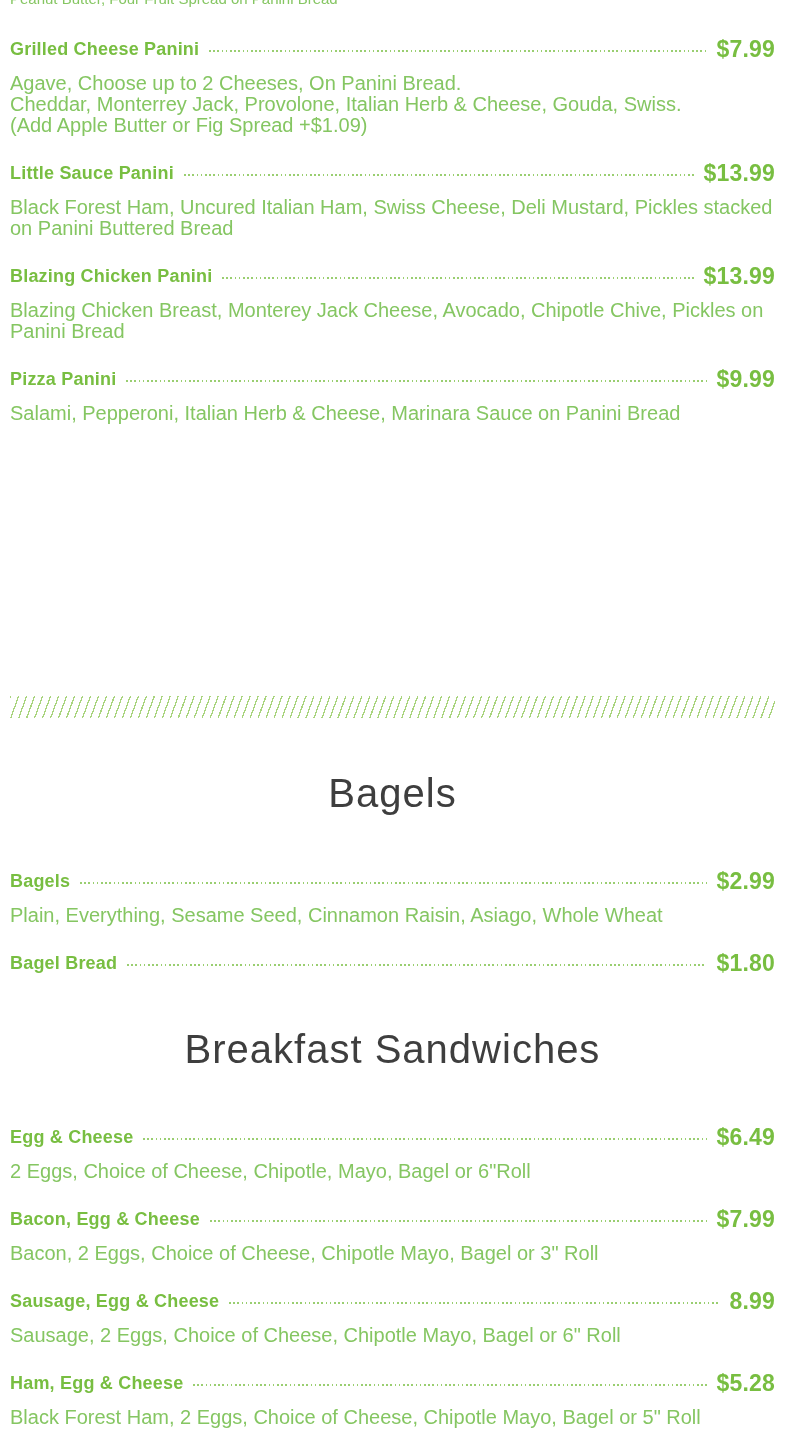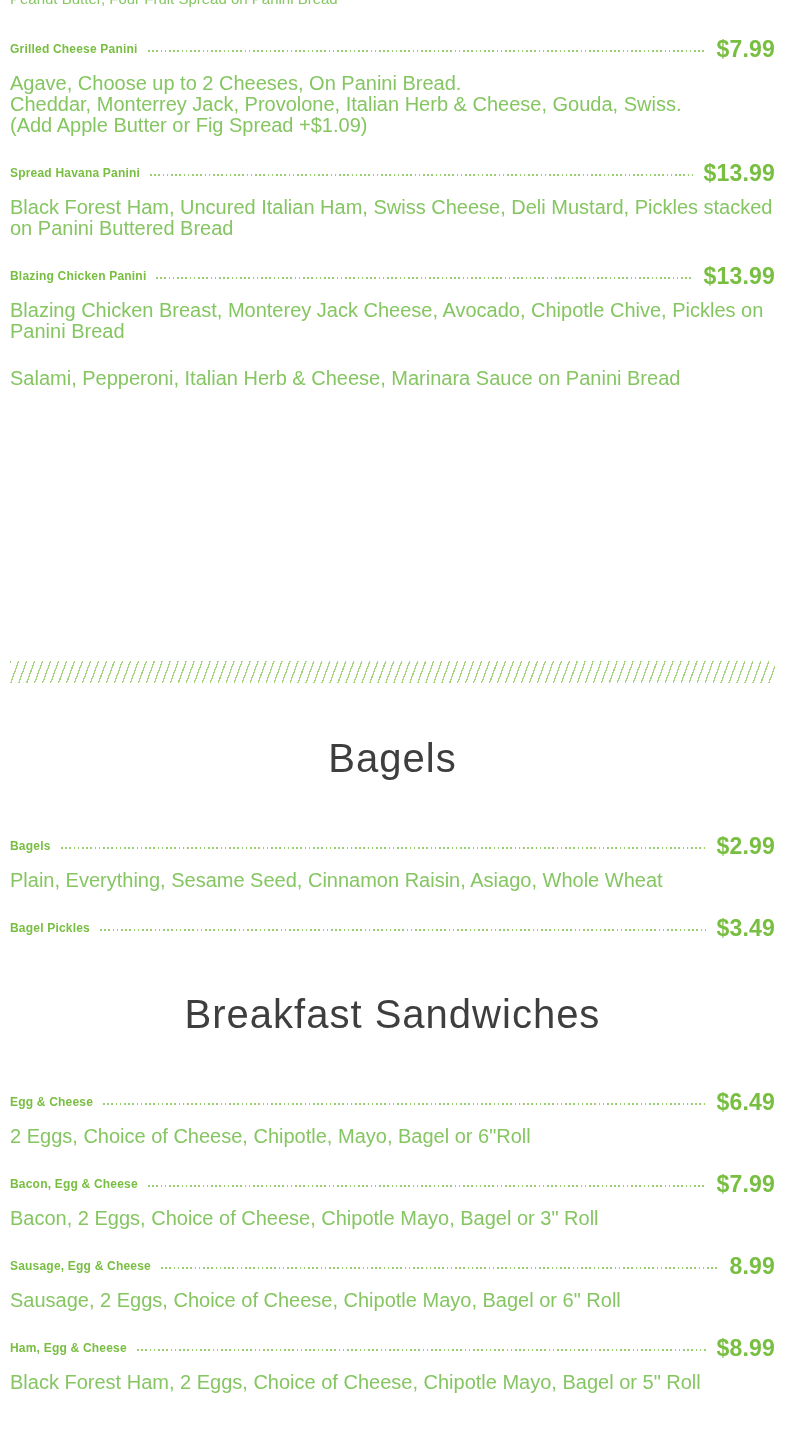--- a/index.html
+++ b/index.html
@@ -29,21 +29,21 @@
   }
   
   .menu-item { margin-bottom: 26px; }
   .title-row {
     display: flex;
     align-items: center;
     line-height: 22px;
     margin-bottom: 13px;
   }
   .item-name {
-    font-size: 12px;
+    font-size: 18px;
     font-weight: 700;
     color: var(--green, #78be41);
     white-space: nowrap;
     letter-spacing: 0.2px;
   }
   .leader {
     flex: 1 1 auto;
     height: 2px;
     margin: 4px 9px 0 10px;
     background-image: repeating-linear-gradient(
@@ -99,60 +99,65 @@
           <span class="item-price">$7.99</span>
         </div>
         <div class="item-desc">
           <div class="desc-line">Agave, Choose up to 2 Cheeses, On Panini Bread.</div>
           <div class="desc-line">Cheddar, Monterrey Jack, Provolone, Italian Herb &amp; Cheese, Gouda, Swiss.</div>
           <div class="desc-line">(Add Apple Butter or Fig Spread +$1.09)</div>
         </div>
       </div>
       <div class="menu-item">
         <div class="title-row">
-          <span class="item-name">Spread Havana Panini</span>
+          <span class="item-name">Little Sauce Panini</span>
           <span class="leader"></span>
           <span class="item-price">$13.99</span>
         </div>
         <div class="item-desc">
           <div class="desc-line">Black Forest Ham, Uncured Italian Ham, Swiss Cheese, Deli Mustard, Pickles stacked on Panini Buttered Bread</div>
         </div>
       </div>
       <div class="menu-item">
         <div class="title-row">
           <span class="item-name">Blazing Chicken Panini</span>
           <span class="leader"></span>
           <span class="item-price">$13.99</span>
         </div>
         <div class="item-desc">
           <div class="desc-line">Blazing Chicken Breast, Monterey Jack Cheese, Avocado, Chipotle Chive, Pickles on Panini Bread</div>
         </div>
       </div>
       <div class="menu-item">
+        <div class="title-row">
+          <span class="item-name">Pizza Panini</span>
+          <span class="leader"></span>
+          <span class="item-price">$9.99</span>
+        </div>
         <div class="item-desc">
           <div class="desc-line">Salami, Pepperoni, Italian Herb &amp; Cheese, Marinara Sauce on Panini Bread</div>
         </div>
       </div>
       <div class="divider"></div>
       <div class="section-heading">Bagels</div>
       <div class="menu-item">
         <div class="title-row">
           <span class="item-name">Bagels</span>
           <span class="leader"></span>
           <span class="item-price">$2.99</span>
         </div>
         <div class="item-desc">
           <div class="desc-line">Plain, Everything, Sesame Seed, Cinnamon Raisin, Asiago, Whole Wheat</div>
         </div>
       </div>
       <div class="menu-item">
         <div class="title-row">
-          <span class="item-name">Bagel Pickles</span>
-          <span class="leader"></span>
-          <span class="item-price">$3.49</span>
+          <span class="item-name">Bagel Bread</span>
+          <span class="leader"></span>
+          <span class="item-price">$1.80</span>
         </div>
       </div>
       <div class="section-heading">Breakfast Sandwiches</div>
       <div class="menu-item">
         <div class="title-row">
           <span class="item-name">Egg &amp; Cheese</span>
           <span class="leader"></span>
           <span class="item-price">$6.49</span>
         </div>
         <div class="item-desc">
@@ -176,20 +181,20 @@
           <span class="item-price">8.99</span>
         </div>
         <div class="item-desc">
           <div class="desc-line">Sausage, 2 Eggs, Choice of Cheese, Chipotle Mayo, Bagel or 6" Roll</div>
         </div>
       </div>
       <div class="menu-item">
         <div class="title-row">
           <span class="item-name">Ham, Egg &amp; Cheese</span>
           <span class="leader"></span>
-          <span class="item-price">$8.99</span>
+          <span class="item-price">$5.28</span>
         </div>
         <div class="item-desc">
           <div class="desc-line">Black Forest Ham, 2 Eggs, Choice of Cheese, Chipotle Mayo, Bagel or 5" Roll</div>
         </div>
       </div>
     </div>
 </div>
 
 </body></html>

